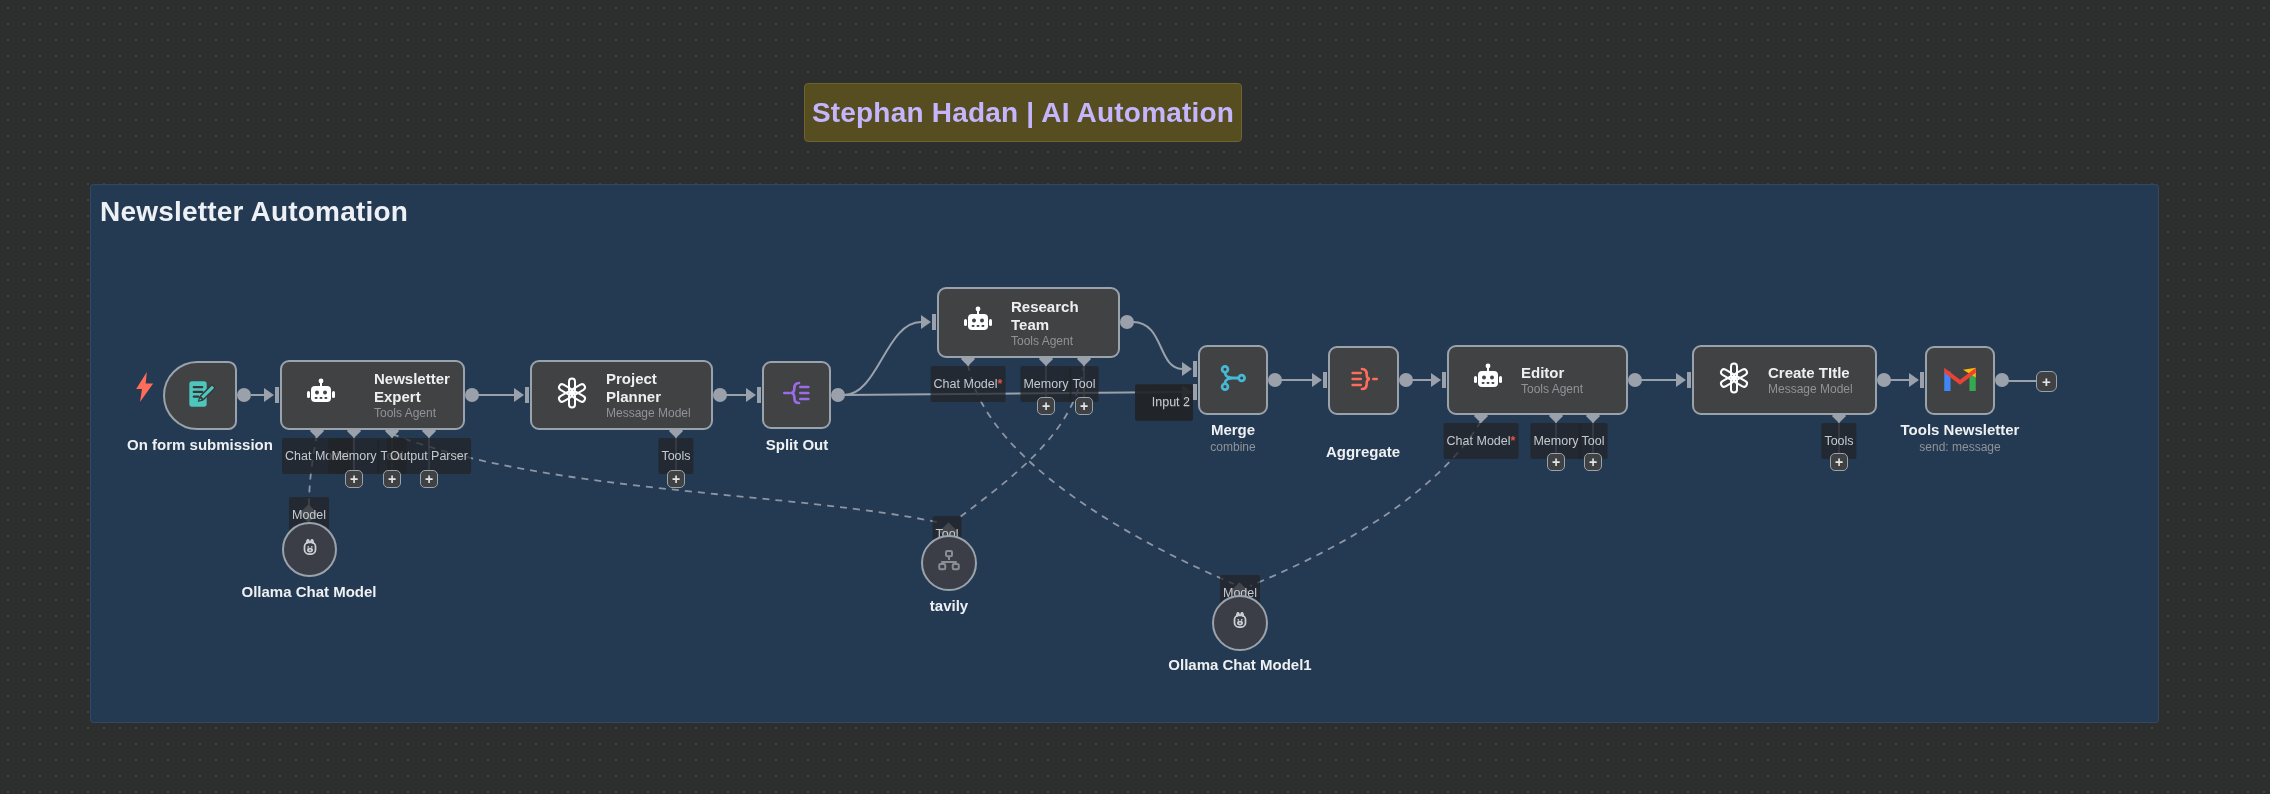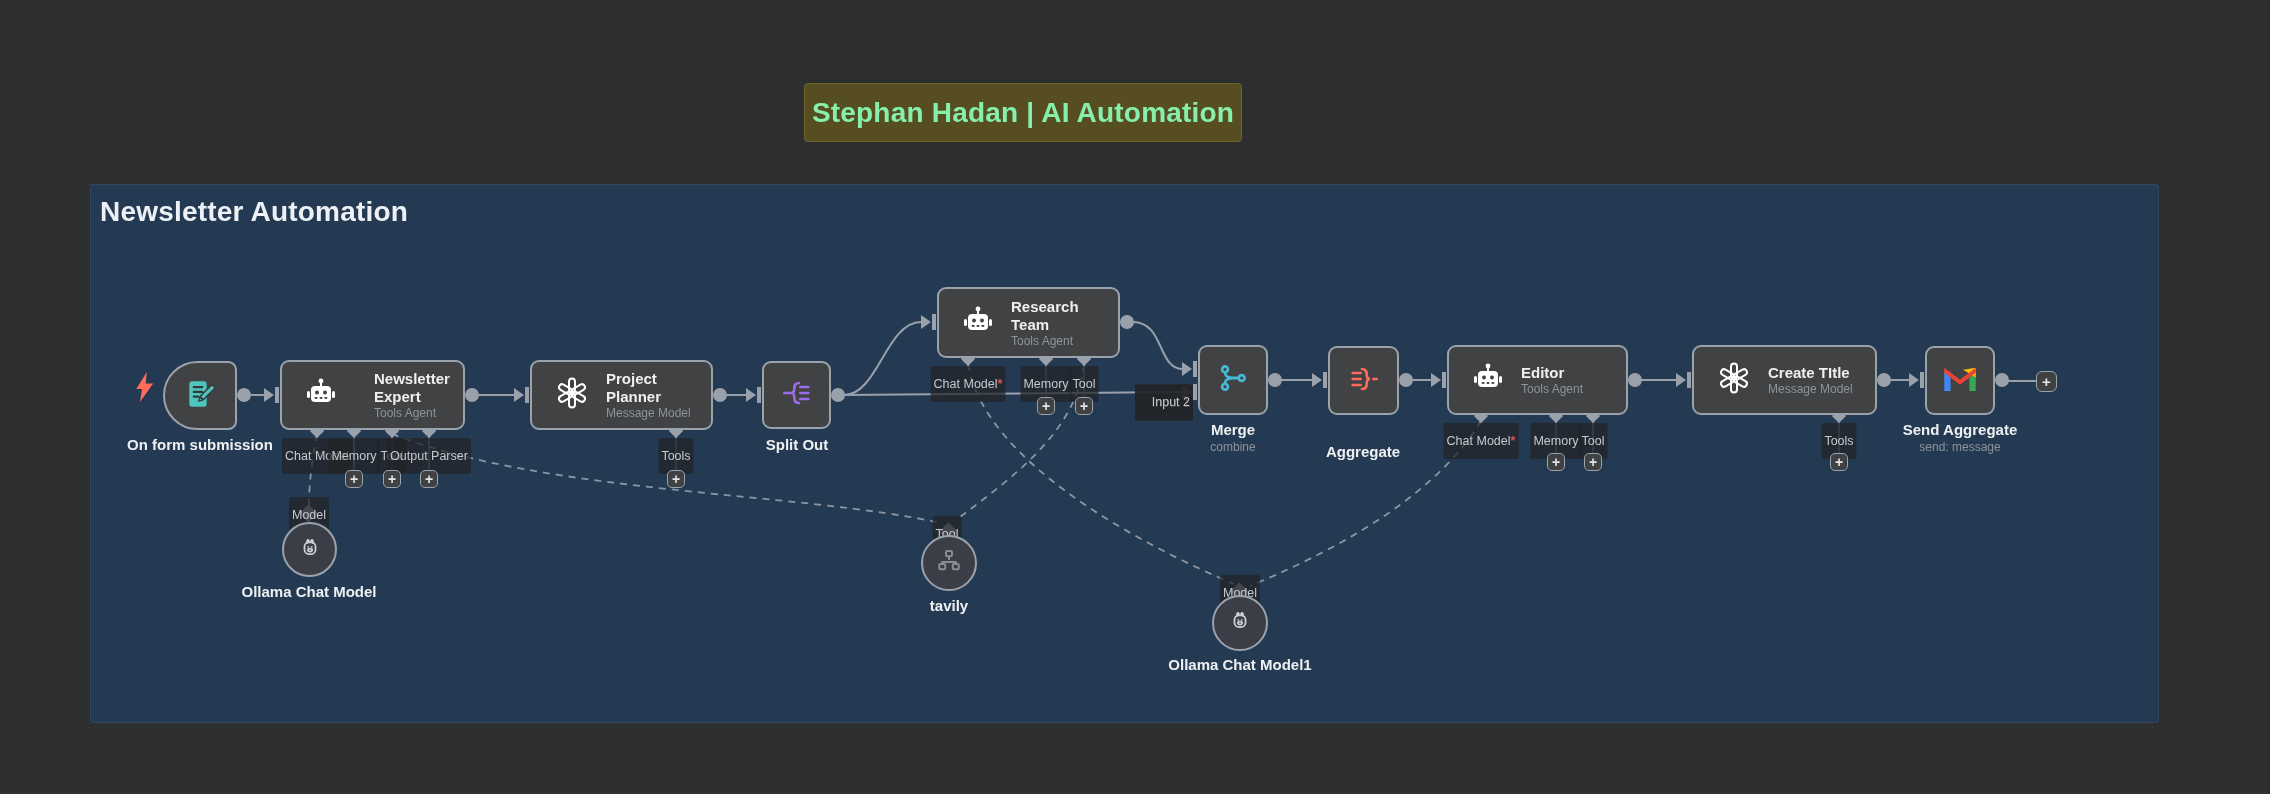--- a/index.html
+++ b/index.html
@@ -7,21 +7,21 @@
     position:relative;width:2270px;height:794px;overflow:hidden;
     background-color:#2d2e2e;
     background-image:radial-gradient(circle,#414345 1.2px,transparent 1.4px);
     background-size:16px 16px;
     font-family:"Liberation Sans","DejaVu Sans",sans-serif;
     -webkit-font-smoothing:antialiased;
   }
   .banner{
     position:absolute;left:804px;top:83px;width:436px;height:57px;
     background:#564e20;border:1px solid #6e632d;border-radius:4px;
-    color:#86efac;font-size:28px;font-weight:700;
+    color:#c4b5fd;font-size:28px;font-weight:700;
     display:flex;align-items:center;justify-content:center;letter-spacing:.2px;
   }
   .sticky{
     position:absolute;left:90px;top:184px;width:2067px;height:537px;
     background:#243a53;border:1px solid rgba(255,255,255,.07);border-radius:4px;
   }
   .sticky-title{
     position:absolute;left:100px;top:196px;color:#edf1f5;
     font-size:28px;font-weight:600;letter-spacing:.2px;
   }
@@ -403,21 +403,21 @@
   <div class="node" style="left:1925px;top:346px;width:70px;height:69px;">
     <span>
       <svg width="36" height="28" viewBox="0 0 24 18">
         <rect x="1.5" y="4" width="4.2" height="13" fill="#4285F4"></rect>
         <rect x="18.3" y="4" width="4.2" height="13" fill="#34A853"></rect>
         <polygon points="22.5,1.5 22.5,8 14,2.8" fill="#FBBC04"></polygon>
         <polygon points="1.5,1.5 12,9.5 22.5,1.5 22.5,4.8 12,12.8 1.5,4.8" fill="#EA4335"></polygon>
       </svg>
     </span>
   </div>
-  <div class="nlabel" style="left:1960px;top:421px;">Send Aggregate</div>
+  <div class="nlabel" style="left:1960px;top:421px;">Tools Newsletter</div>
   <div class="nsublabel" style="left:1960px;top:440px;">send: message</div>
   <div class="plus big" style="left:2036px;top:371px;">
       <span>+</span>
     </div>
 
   <div class="chip" style="left:309px;top:497px;"><span>Model</span></div>
   <div class="node round" style="left:282px;top:522px;width:55px;height:55px;">
     <span>
       <svg width="30" height="30" viewBox="0 0 24 24" fill="none" stroke="#ccd0d5" stroke-width="1.4">
         <path d="M9.4 8.8 C9.4 4.6 11.2 4.6 11.2 7.6"></path>

